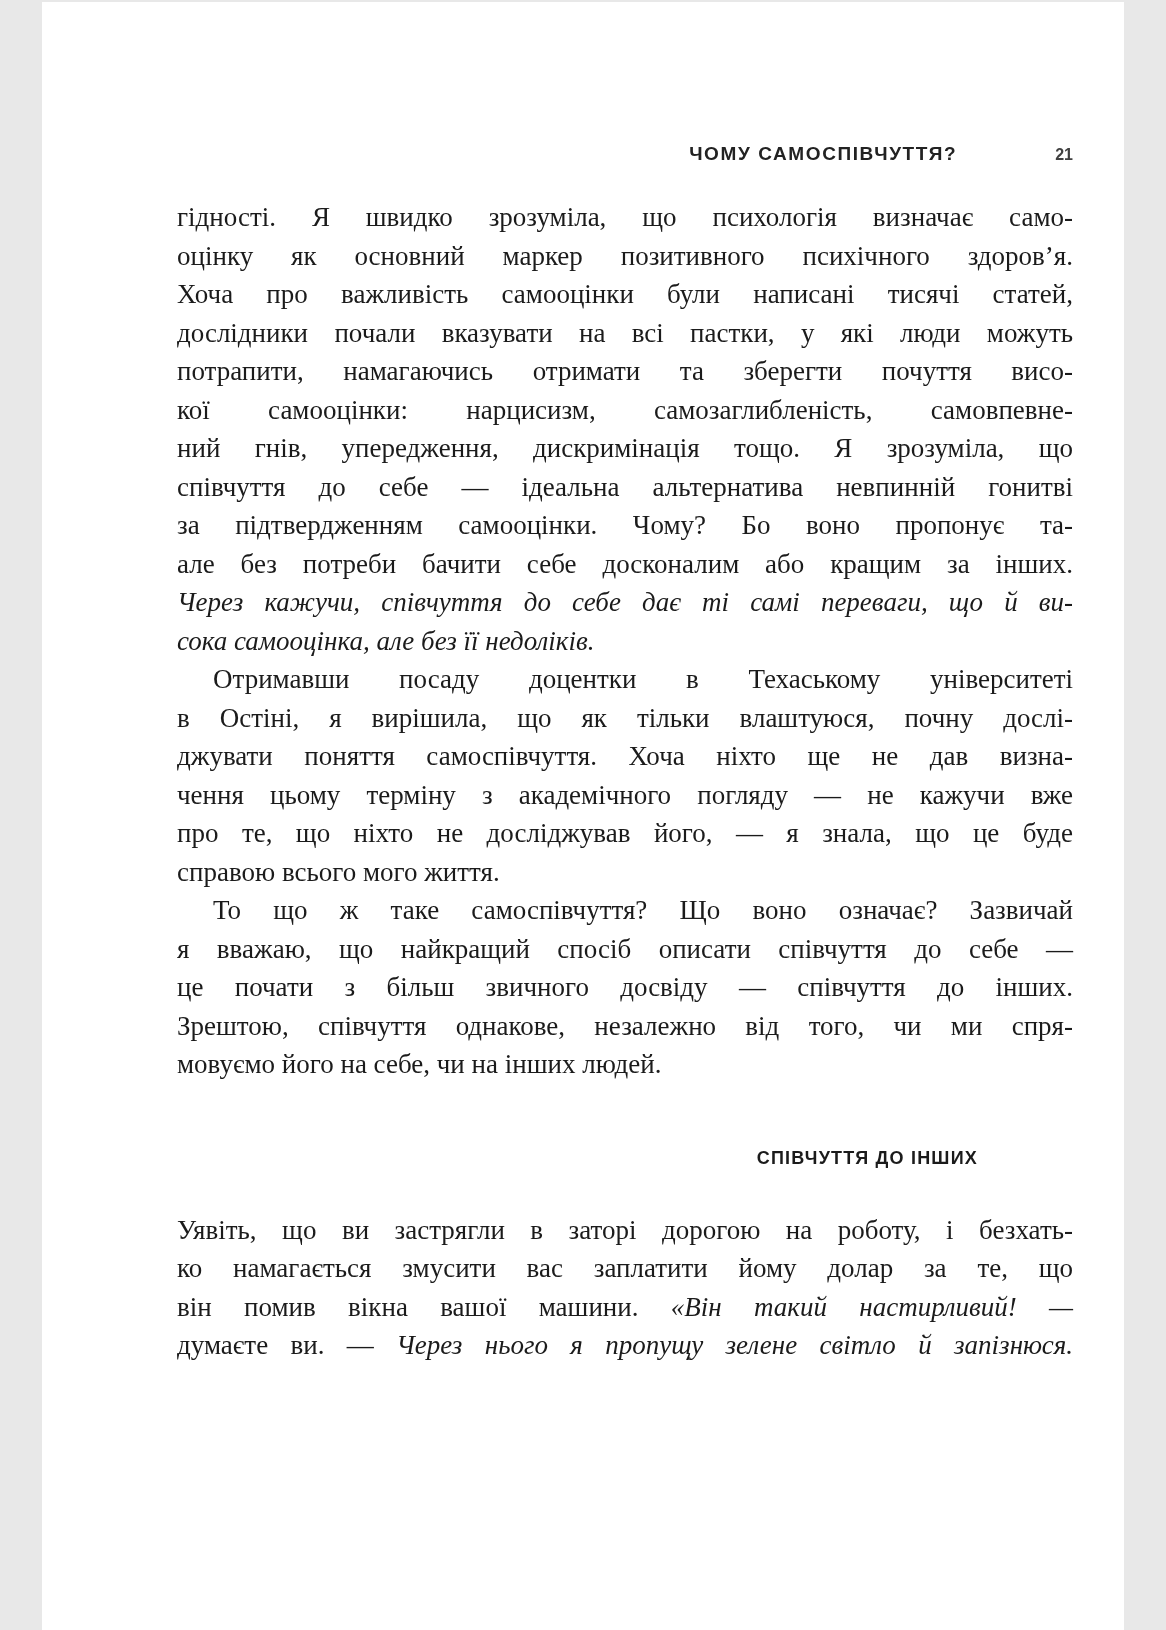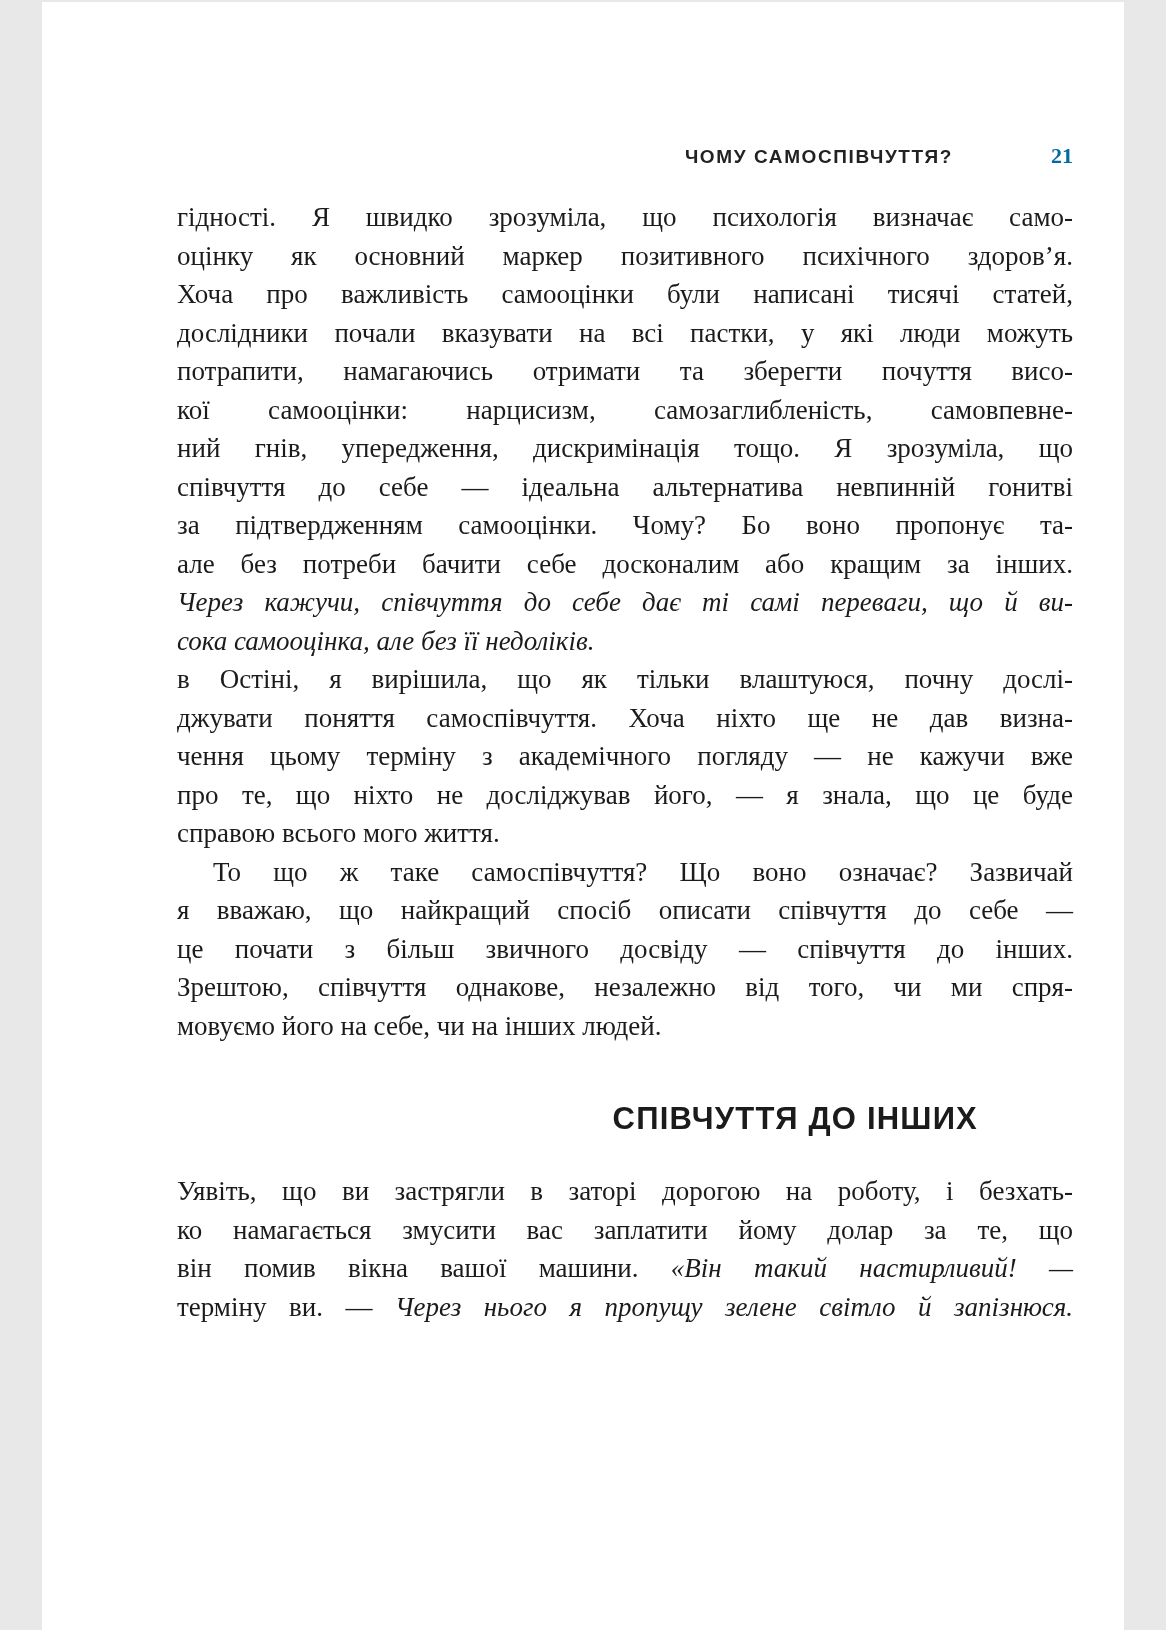--- a/index.html
+++ b/index.html
@@ -29,24 +29,24 @@
   }
   .running-title {
     font-family: "Liberation Sans", sans-serif;
     font-size: 19px;
     font-weight: 700;
     letter-spacing: 1.6px;
     color: #222222;
     margin-right: 98px;
   }
   .page-number {
-    font-family: Liberation Serif, serif;
-    font-size: 22px;
+    font-family: Liberation Sans, sans-serif;
+    font-size: 16px;
     font-weight: 700;
-    color: #0369a1;
+    color: #404040;
   }
   .text-block {
     position: absolute;
     top: 196px;
     left: 135px;
     width: 896px;
     font-family: "Liberation Serif", serif;
     font-size: 27px;
     line-height: 38.5px;
     color: #1b1b1b;
@@ -54,21 +54,21 @@
   .line { text-align: left; white-space: normal; }
   .line.just {
     text-align: justify;
     text-align-last: justify;
     -moz-text-align-last: justify;
   }
   .line.ind { text-indent: 36px; }
   .it { font-style: italic; text-align: right; }
   .section-heading {
     font-family: "Liberation Sans", sans-serif;
-    font-size: 31px;
+    font-size: 18px;
     font-weight: 700;
     letter-spacing: 1.2px;
     color: #1b1b1b;
     text-align: right;
     padding-right: 95px;
     margin-top: 55px;
     margin-bottom: 34px;
     line-height: 38px;
   }
 </style>
@@ -93,20 +93,21 @@
           <div class="line just"><span>потрапити, намагаючись отримати та зберегти почуття висо-</span></div>
           <div class="line just"><span>кої самооцінки: нарцисизм, самозаглибленість, самовпевне-</span></div>
           <div class="line just"><span>ний гнів, упередження, дискримінація тощо. Я зрозуміла, що</span></div>
           <div class="line just"><span>співчуття до себе — ідеальна альтернатива невпинній гонитві</span></div>
           <div class="line just"><span>за підтвердженням самооцінки. Чому? Бо воно пропонує та-</span></div>
           <div class="line just"><span>але без потреби бачити себе досконалим або кращим за інших.</span></div>
           <div class="line just"><span class="it">Через кажучи, співчуття до себе дає ті самі переваги, що й ви-</span></div>
           <div class="line"><span class="it">сока самооцінка, але без її недоліків.</span></div>
         </div>
         <div>
+          <div class="line just ind"><span>Отримавши посаду доцентки в Техаському університеті</span></div>
           <div class="line just"><span>в Остіні, я вирішила, що як тільки влаштуюся, почну дослі-</span></div>
           <div class="line just"><span>джувати поняття самоспівчуття. Хоча ніхто ще не дав визна-</span></div>
           <div class="line just"><span>чення цьому терміну з академічного погляду — не кажучи вже</span></div>
           <div class="line just"><span>про те, що ніхто не досліджував його, — я знала, що це буде</span></div>
           <div class="line"><span>справою всього мого життя.</span></div>
         </div>
         <div>
           <div class="line just ind"><span>То що ж таке самоспівчуття? Що воно означає? Зазвичай</span></div>
           <div class="line just"><span>я вважаю, що найкращий спосіб описати співчуття до себе —</span></div>
           <div class="line just"><span>це почати з більш звичного досвіду — співчуття до інших.</span></div>
@@ -115,19 +116,19 @@
         </div>
       </div>
 
     <div class="section-heading">СПІВЧУТТЯ ДО ІНШИХ</div>
 
     <div>
         <div>
           <div class="line just"><span>Уявіть, що ви застрягли в заторі дорогою на роботу, і безхать-</span></div>
           <div class="line just"><span>ко намагається змусити вас заплатити йому долар за те, що</span></div>
           <div class="line just"><span>він помив вікна вашої машини. </span><span class="it">«Він такий настирливий! —</span></div>
-          <div class="line just"><span>терміну ви. — </span><span class="it">Через нього я пропущу зелене світло й запізнюся.</span></div>
+          <div class="line just"><span>думаєте ви. — </span><span class="it">Через нього я пропущу зелене світло й запізнюся.</span></div>
         </div>
       </div>
 
   </div>
 
 </div>
 
 </body></html>

